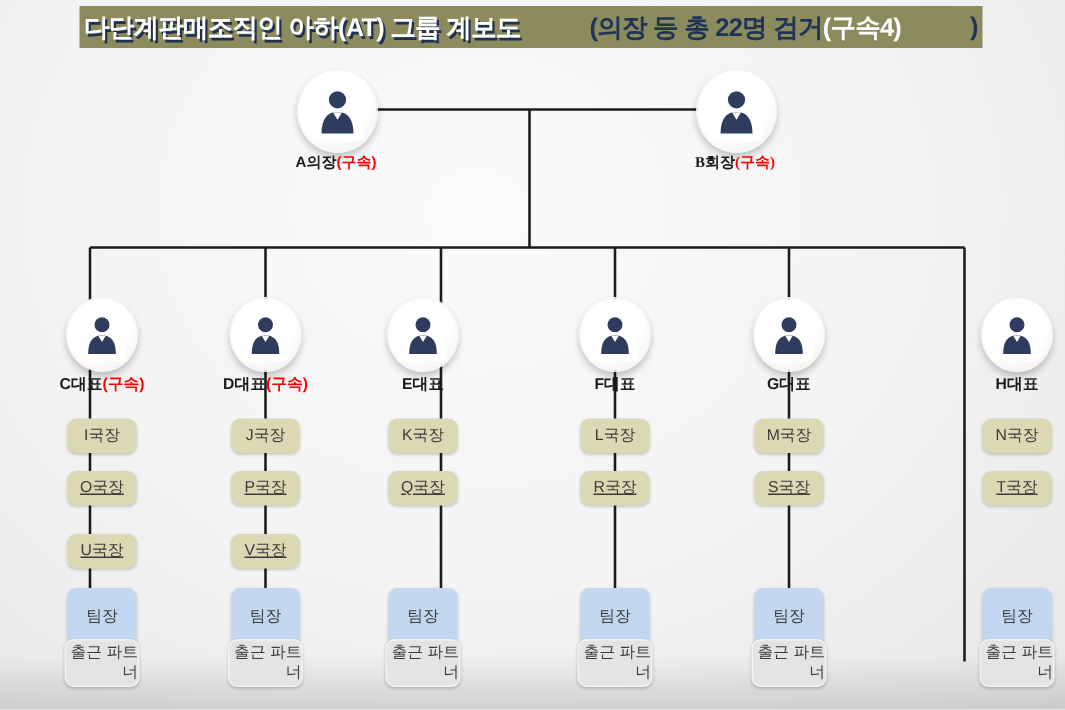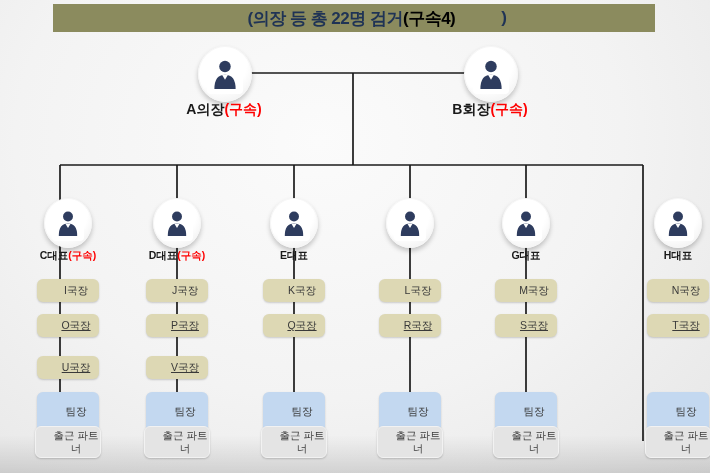--- a/index.html
+++ b/index.html
@@ -22,21 +22,21 @@
     display:flex;align-items:center;justify-content:center;
     white-space:nowrap;
     font-size:17px;font-weight:bold;
     letter-spacing:-0.5px;
   }
   .title-main{
     color:#ffffff;
     text-shadow:1.5px 1.8px 0 #203050;
   }
   .title-sub,.title-close{color:#1f3355;margin-left:46px;}
-  .title-arrest{color:#000000;}
+  .title-arrest{color:#ffffff;}
   
   .lines{position:absolute;left:0;top:0;z-index:1;}
   
   .person{
     position:absolute;z-index:2;
     border-radius:50%;
     background:radial-gradient(circle at 40% 30%, #ffffff 55%, #ececec 100%);
     box-shadow:0 3px 5px rgba(0,0,0,0.22);
     border:1px solid #f6f6f6;
     display:flex;align-items:center;justify-content:center;
@@ -45,37 +45,36 @@
     background:#ffffff;border-radius:4px;
     display:flex;align-items:center;justify-content:center;
   }
   .person-lg{width:52px;height:54px;}
   .person-lg .person-inner{width:36px;height:40px;}
   .person-sm{width:46px;height:48px;}
   .person-sm .person-inner{width:32px;height:36px;}
   .node-label{
     position:absolute;z-index:3;
     width:140px;text-align:center;
-    font-size:14px;font-weight:bold;color:#1a1a1a;
+    font-size:10px;font-weight:bold;color:#1a1a1a;
     white-space:nowrap;
   }
   .node-label .status{color:#fe0000;}
   .col-label{font-size:10.5px;}
   
   .obox{
     position:absolute;z-index:2;
     left:50%;transform:translateX(-50%);
     width:46px;
     border-radius:6px;
     display:flex;align-items:center;justify-content:center;
     font-size:10.5px;color:#3a3a3a;
-    text-align:center;line-height:1.25;
+    text-align:right;line-height:1.25;
     box-shadow:0 1px 2px rgba(0,0,0,0.18);
     white-space:nowrap;
-    padding-left:16px;
   }
   .obox.director{background:#ddd8b4;height:23px;}
   .obox.team{background:#c3d8f0;height:40px;}
   .obox.partner{background:#e4e4e4;height:30px;white-space:normal;width:48px;border:1px solid #f2f2f2;}
   .obox.d1{top:279px;}
   .obox.d2{top:314px;text-decoration:underline;}
   .obox.d3{top:356px;text-decoration:underline;}
   .obox.team{top:392px;}
   .obox.partner{top:426px;}
   .column{
@@ -83,20 +82,21 @@
   }
   .column .person-sm{position:absolute;left:50%;top:198px;transform:translateX(-50%);}
   .column .node-label{left:50%;top:249px;transform:translateX(-50%);}
 </style>
 </head>
 <body>
 
 <div class="stage">
 
   <div class="title-bar">
+    <span class="title-main">다단계판매조직인 아하(AT) 그룹 계보도</span>
       <span class="title-sub">(의장 등 총 22명 검거</span>
       <span class="title-arrest">(구속4)</span>
       <span class="title-close">)</span>
   </div>
 
   <svg class="lines" width="710" height="473">
     <g stroke="#1b1b1b" stroke-width="1.7">
       <line x1="224" y1="73" x2="490" y2="73"></line>
       <line x1="353" y1="73" x2="353" y2="165"></line>
       <line x1="60" y1="165" x2="643" y2="165"></line>
@@ -124,21 +124,21 @@
 
   <div class="person person-lg" style="left:464px;top:46px;">
     <div class="person-inner">
       <svg width="30" height="34" viewBox="0 0 24 26">
         <circle cx="12" cy="7" r="4.6" fill="#2e3c5e"></circle>
         <path d="M3.5,25 Q3.5,13.5 12,13.5 Q20.5,13.5 20.5,25 Z" fill="#2e3c5e"></path>
         <path d="M9.6,13.6 L12,17.6 L14.4,13.6 Z" fill="#ffffff"></path>
       </svg>
     </div>
   </div>
-  <div class="node-label" style="left:420px;top:101px;">
+  <div class="node-label" style="left:420px;top:101px;font-family:Liberation Serif, serif;">
     <span>B회장</span><span class="status">(구속)</span>
   </div>
 
   <div class="column" style="left:36px;">
     <div class="person person-sm">
       <div class="person-inner">
         <svg width="26" height="30" viewBox="0 0 24 26">
           <circle cx="12" cy="7" r="4.6" fill="#2e3c5e"></circle>
           <path d="M3.5,25 Q3.5,13.5 12,13.5 Q20.5,13.5 20.5,25 Z" fill="#2e3c5e"></path>
           <path d="M9.6,13.6 L12,17.6 L14.4,13.6 Z" fill="#ffffff"></path>
@@ -168,21 +168,21 @@
     <div class="node-label col-label">
       <span>D대표</span><span class="status">(구속)</span>
     </div>
     <div class="obox director d1">J국장</div>
     <div class="obox director d2">P국장</div>
     <div class="obox director d3">V국장</div>
     <div class="obox team">팀장</div>
     <div class="obox partner">출근 파트너</div>
   </div>
 
-  <div class="column" style="left:262px;">
+  <div class="column" style="left:250px;">
     <div class="person person-sm">
       <div class="person-inner">
         <svg width="26" height="30" viewBox="0 0 24 26">
           <circle cx="12" cy="7" r="4.6" fill="#2e3c5e"></circle>
           <path d="M3.5,25 Q3.5,13.5 12,13.5 Q20.5,13.5 20.5,25 Z" fill="#2e3c5e"></path>
           <path d="M9.6,13.6 L12,17.6 L14.4,13.6 Z" fill="#ffffff"></path>
         </svg>
       </div>
     </div>
     <div class="node-label col-label">
@@ -197,20 +197,23 @@
   <div class="column" style="left:378px;">
     <div class="person person-sm">
       <div class="person-inner">
         <svg width="26" height="30" viewBox="0 0 24 26">
           <circle cx="12" cy="7" r="4.6" fill="#2e3c5e"></circle>
           <path d="M3.5,25 Q3.5,13.5 12,13.5 Q20.5,13.5 20.5,25 Z" fill="#2e3c5e"></path>
           <path d="M9.6,13.6 L12,17.6 L14.4,13.6 Z" fill="#ffffff"></path>
         </svg>
       </div>
     </div>
+    <div class="node-label col-label">
+      <span>F대표</span><span class="status"></span>
+    </div>
     <div class="obox director d1">L국장</div>
     <div class="obox director d2">R국장</div>
     <div class="obox team">팀장</div>
     <div class="obox partner">출근 파트너</div>
   </div>
 
   <div class="column" style="left:494px;">
     <div class="person person-sm">
       <div class="person-inner">
         <svg width="26" height="30" viewBox="0 0 24 26">

